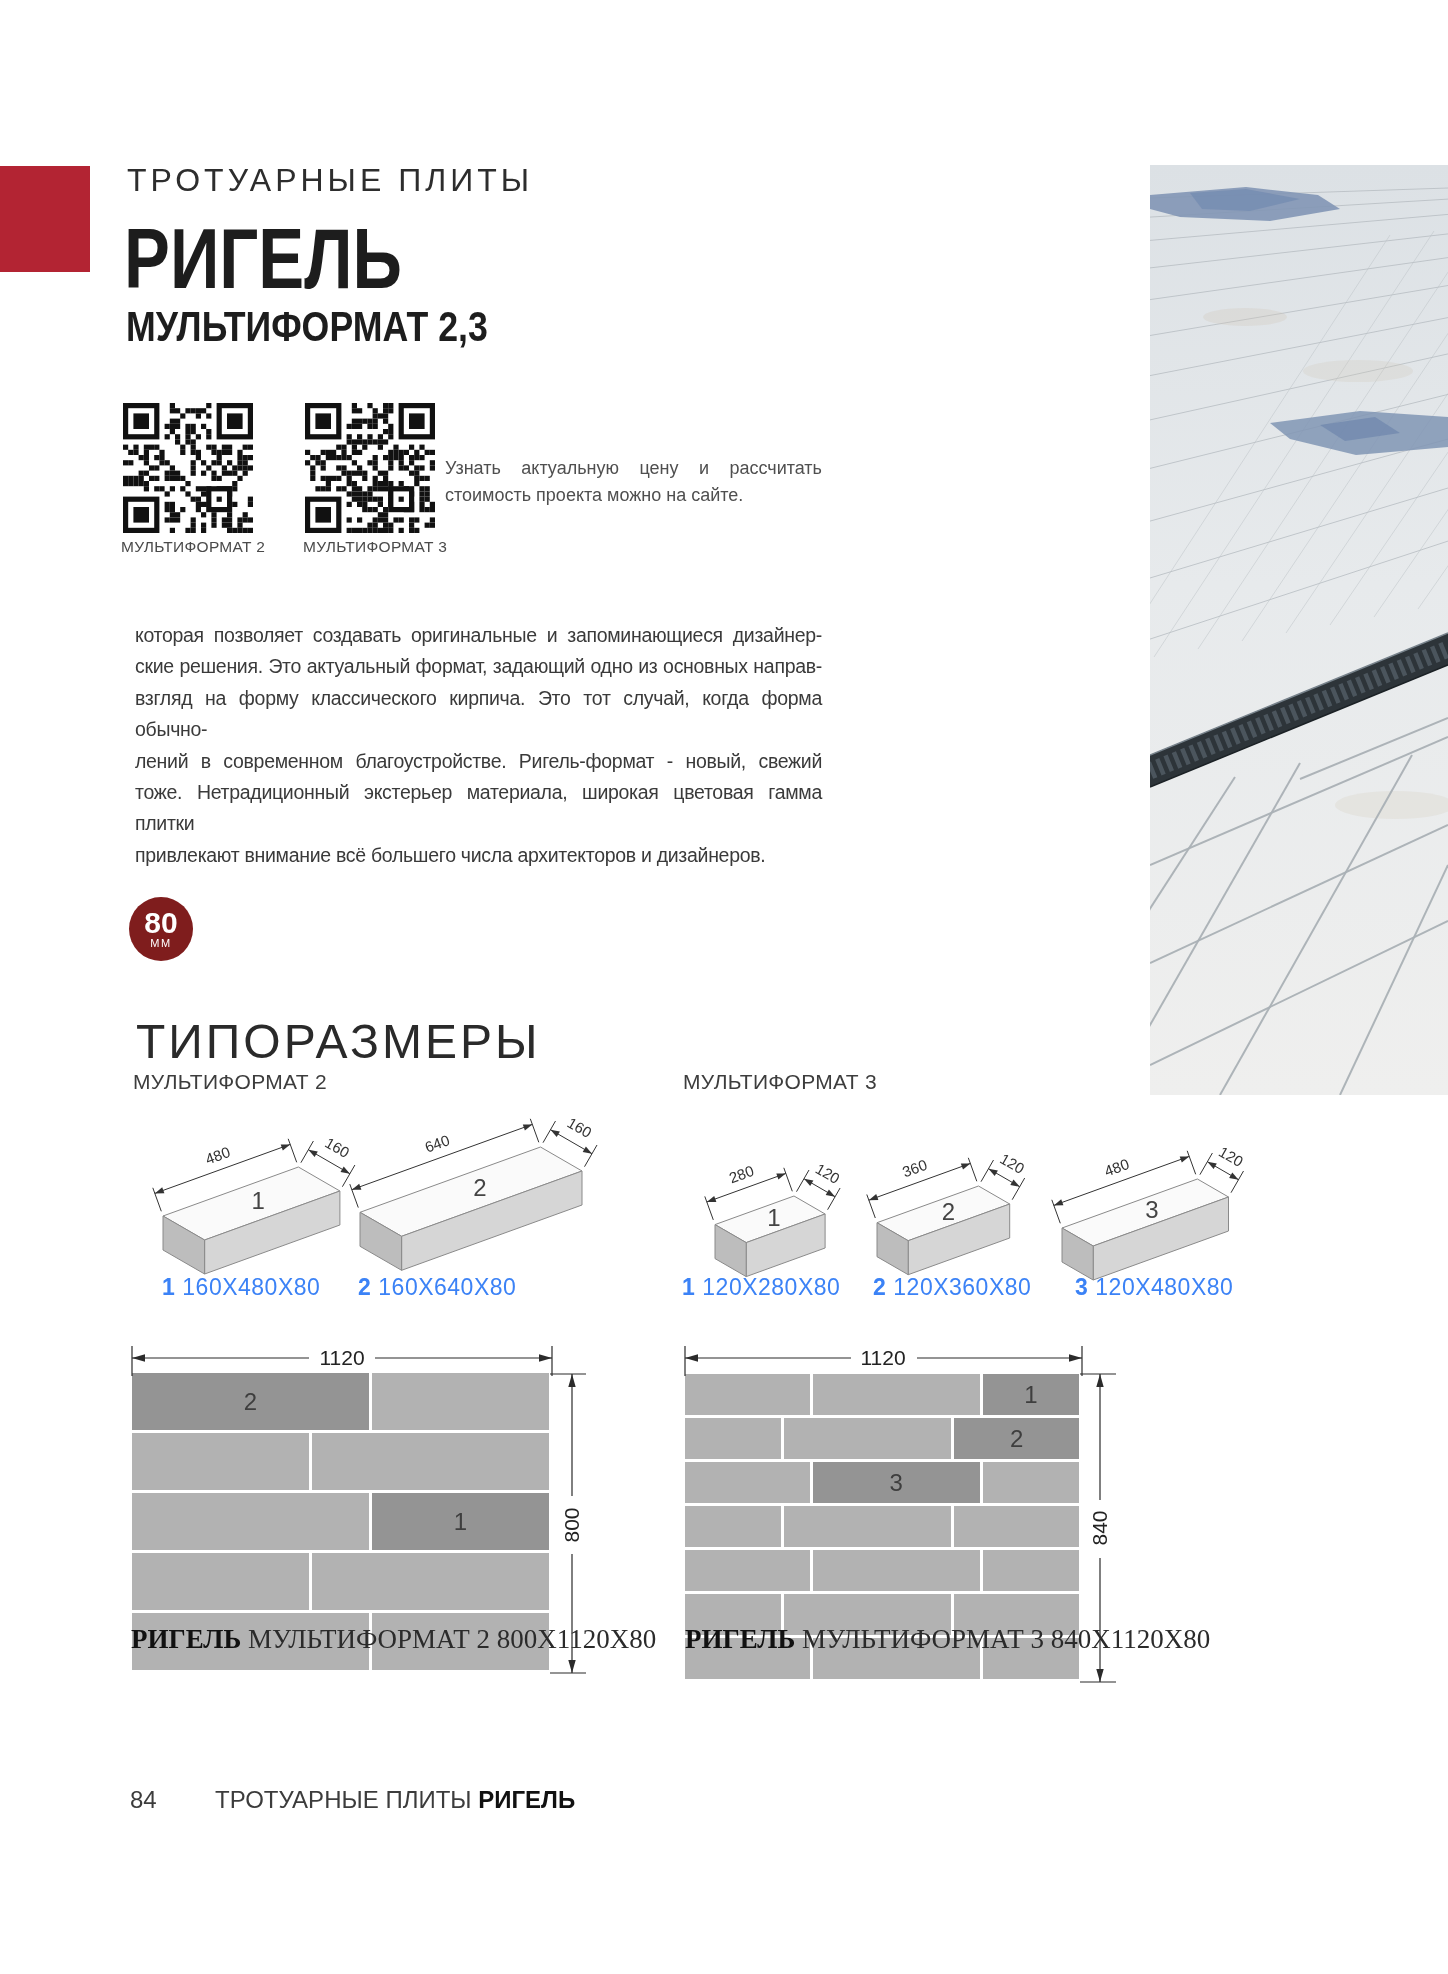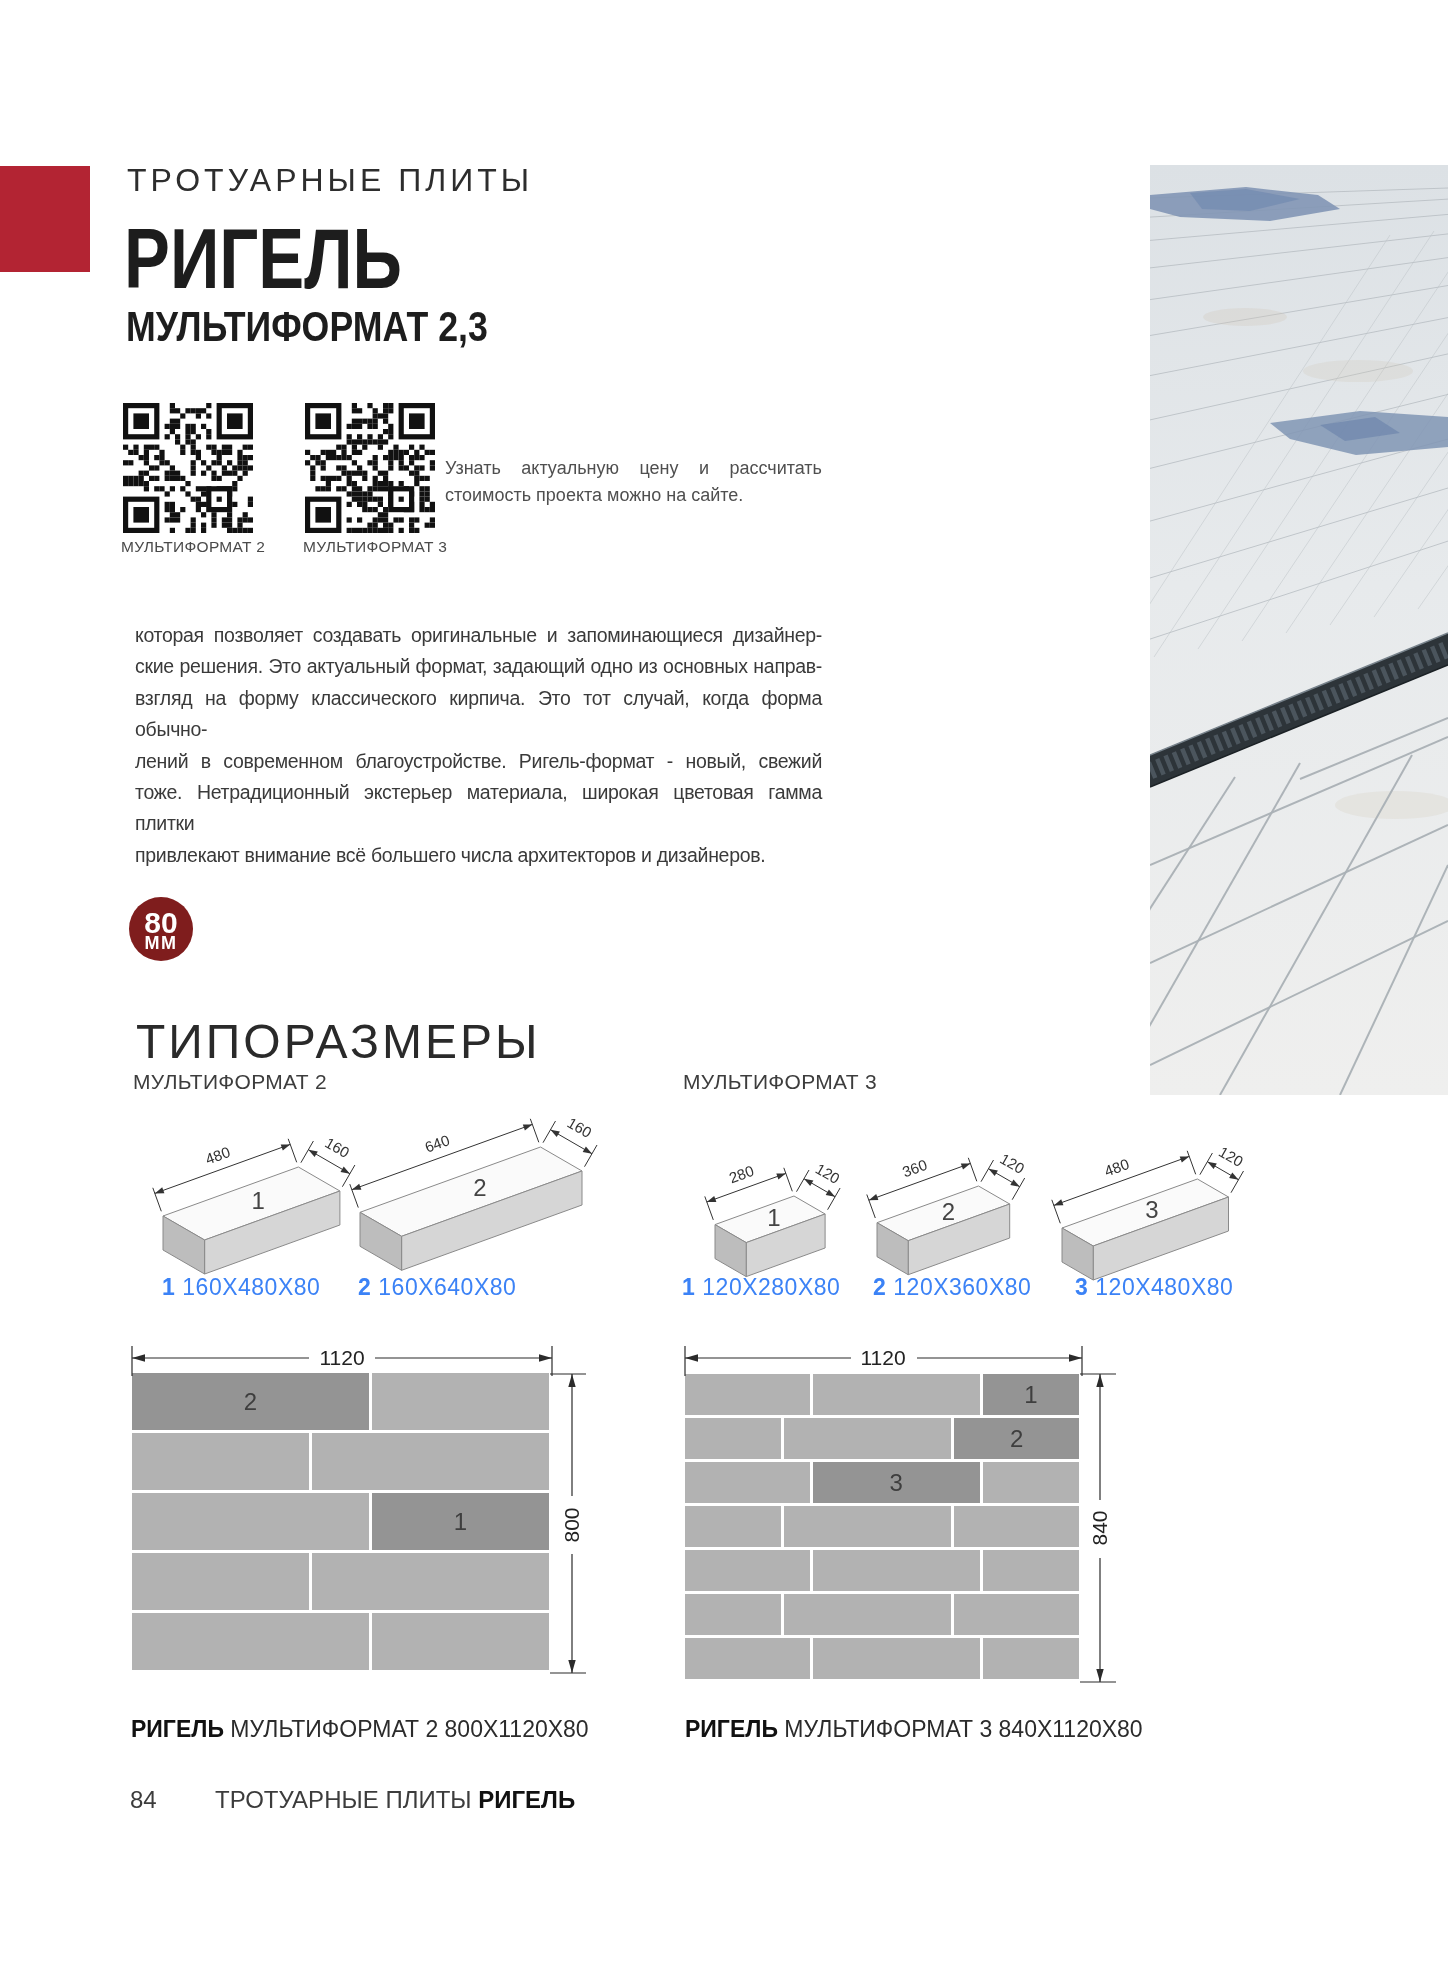--- a/index.html
+++ b/index.html
@@ -15,30 +15,30 @@
   .qrlabel{top:538px;font-size:15.5px;letter-spacing:.3px;color:#4a4a4a;white-space:nowrap;}
   .qrinfo{left:445px;top:455px;width:377px;font-size:18px;line-height:27px;color:#4f4f4f;}
   .qrinfo .line{text-align:justify;text-align-last:justify;}
   .qrinfo .line.last{text-align-last:left;}
   .para{left:135px;top:620px;width:687px;font-size:19.5px;line-height:31.4px;letter-spacing:-.3px;color:#3a3a3a;}
   .para .line{text-align:justify;text-align-last:justify;}
   .para .line.last{text-align-last:left;}
   .badge{left:129px;top:897px;width:64px;height:64px;border-radius:50%;background:#7f1d1d;
          display:flex;flex-direction:column;align-items:center;justify-content:center;color:#fff;}
   .badge .v{font-size:30px;font-weight:700;line-height:28px;}
-  .badge .u{font-size:18px;font-weight:700;letter-spacing:1.5px;line-height:13px;}
+  .badge .u{font-size:11px;font-weight:400;letter-spacing:1.5px;line-height:13px;}
   .sizes-title{left:136px;top:1014px;font-size:48px;letter-spacing:3px;color:#2a2a2a;white-space:nowrap;}
   .collabel{top:1070px;font-size:21px;letter-spacing:.3px;color:#3d3d3d;white-space:nowrap;}
   .blklabel{top:1274px;font-size:23px;letter-spacing:.5px;color:#3b82f6;white-space:nowrap;}
   .blklabel b{margin-right:7px;}
   .diagram{position:absolute;}
   .brick{position:absolute;background:#b2b2b2;display:flex;align-items:center;justify-content:center;}
   .brick.dark{background:#949494;}
   .brick span{font-size:24px;color:#3e3e3e;}
-  .caption{top:1716px;font-size:23px;color:#2b2b2b;white-space:nowrap;}
+  .caption{top:1624px;font-size:27px;color:#2b2b2b;white-space:nowrap;font-family:Liberation Serif, serif;}
   .caption b{color:#111;}
   svg.dim line{stroke:#2b2b2b;stroke-width:1.2;}
   svg.dim polygon{fill:#2b2b2b;}
   svg.dim text{font-family:"Liberation Sans",sans-serif;font-size:21px;fill:#222;text-anchor:middle;}
   svg.iso{overflow:visible;}
   svg.iso line{stroke:#333;stroke-width:1;}
   .isodim{font-family:"Liberation Sans",sans-serif;font-size:15px;fill:#333;text-anchor:middle;}
   .isonum{font-family:"Liberation Sans",sans-serif;font-size:24px;fill:#444;text-anchor:middle;}
   .footer{top:1786px;font-size:24px;color:#3c3c3c;white-space:nowrap;}
   .footer b{color:#111;}

